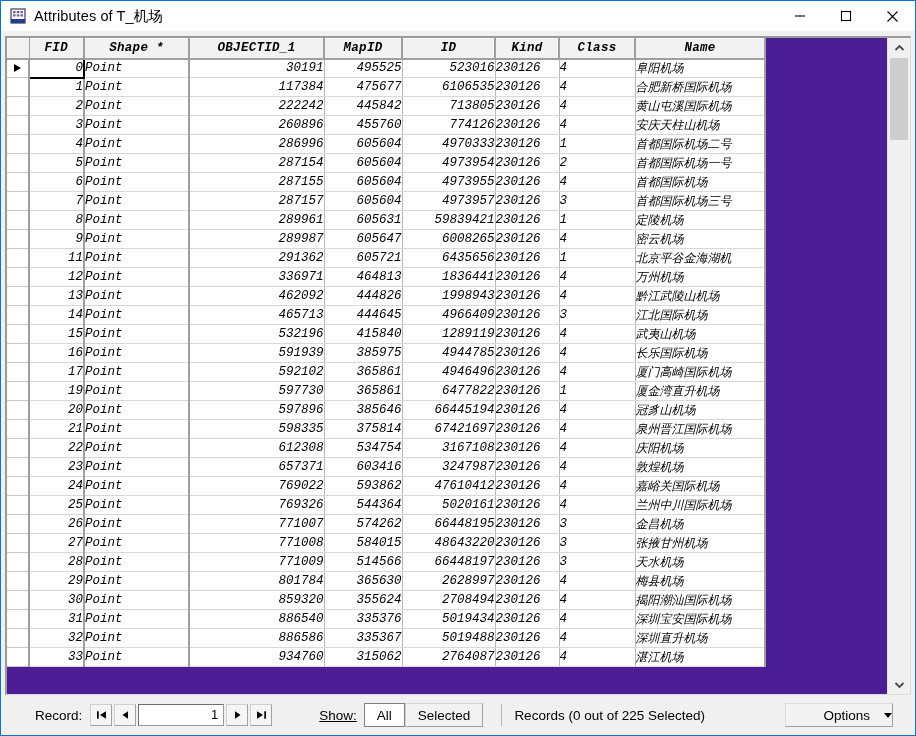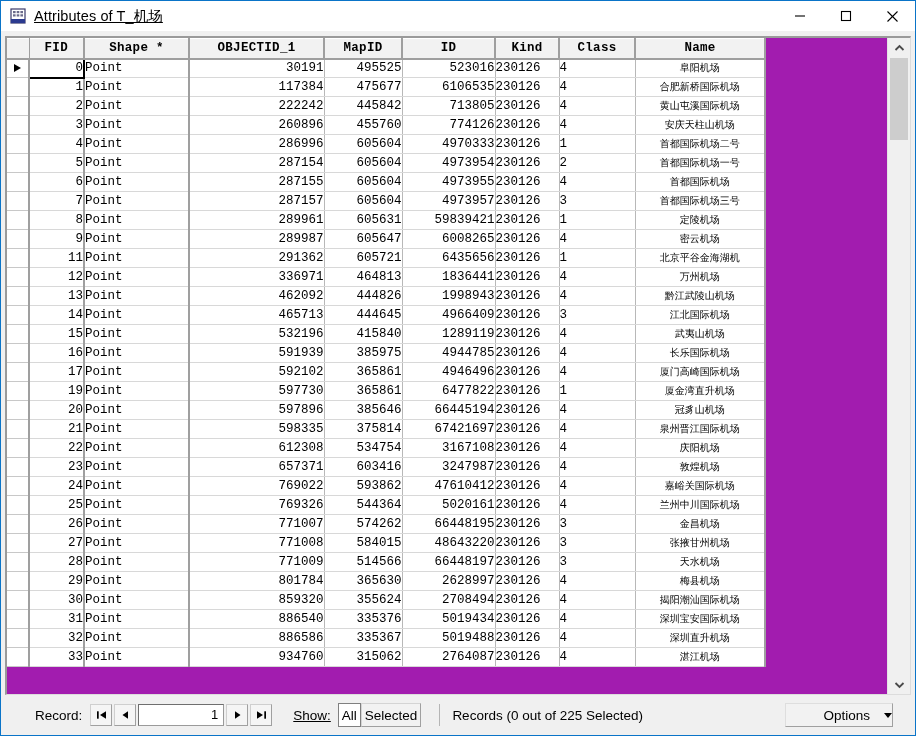--- a/index.html
+++ b/index.html
@@ -23,21 +23,20 @@
     overflow: hidden;
   }
 
   
   .titlebar {
     position: relative;
     height: 30px;
     background: #ffffff;
     display: flex;
     align-items: center;
-    text-decoration: underline;
   }
   .title-icon {
     width: 16px;
     height: 16px;
     margin-left: 9px;
     margin-right: 8px;
     flex: 0 0 auto;
   }
   .title-text {
     font-size: 14.5px;
@@ -77,21 +76,22 @@
     border-right: 1px solid #dcdcdc;
     border-bottom: 1px solid #dcdcdc;
     box-sizing: border-box;
     display: flex;
     overflow: hidden;
   }
   .grid-area {
     position: relative;
     flex: 1 1 auto;
     overflow: hidden;
-    background: #a21caf;
+    background: #4c1d95;
+    font-style: italic;
   }
   .vscroll {
     flex: 0 0 auto;
     width: 22px;
     background: #f0f0f0;
     border-left: 1px solid #e4e4e4;
     position: relative;
   }
   .sb-arrow {
     height: 19px;
@@ -153,22 +153,22 @@
     background: #f0f0f0;
     border-right: 2px solid #9f9f9f !important;
     border-bottom: 1px solid #c8c8c8 !important;
     text-align: center;
     position: relative;
   }
   td.num { text-align: right; padding-right: 4px; }
   td.txt { text-align: left; padding-left: 4px; }
   td.name-col {
     font-family: "DejaVu Sans", sans-serif;
-    font-size: 10px;
-    text-align: center;
+    font-size: 12px;
+    text-align: left;
     padding-left: 5px;
     border-right: 2px solid #9f9f9f !important;
   }
   td.fid {
     text-align: right;
     padding-right: 5px;
     border-right: 2px solid #9f9f9f !important;
   }
   td.shape {
     text-align: left;
@@ -236,24 +236,24 @@
     border: 1px solid #9a9a9a;
     border-top-color: #6f6f6f;
     border-left-color: #6f6f6f;
     box-sizing: border-box;
     text-align: right;
     padding-right: 5px;
     line-height: 20px;
     font-size: 13px;
     margin-right: 2px;
   }
-  .show-label { margin-left: 19px; margin-right: 7px; text-decoration: underline; }
+  .show-label { margin-left: 45px; margin-right: 7px; text-decoration: underline; }
   .togglebtn {
     height: 24px;
-    padding: 0 3px;
+    padding: 0 12px;
     background: #f2f2f2;
     border: 1px solid #a0a0a0;
     border-top-color: #d4d4d4;
     border-left-color: #d4d4d4;
     display: flex;
     align-items: center;
     justify-content: center;
     font-size: 13.5px;
     box-sizing: border-box;
   }

